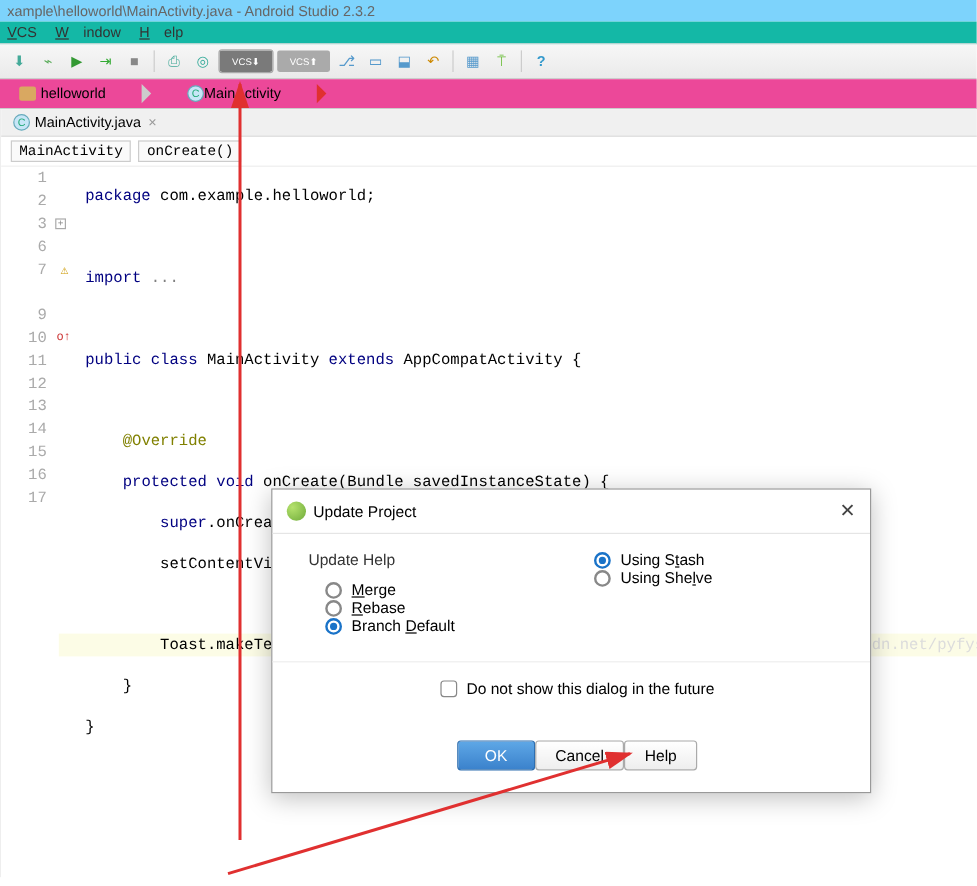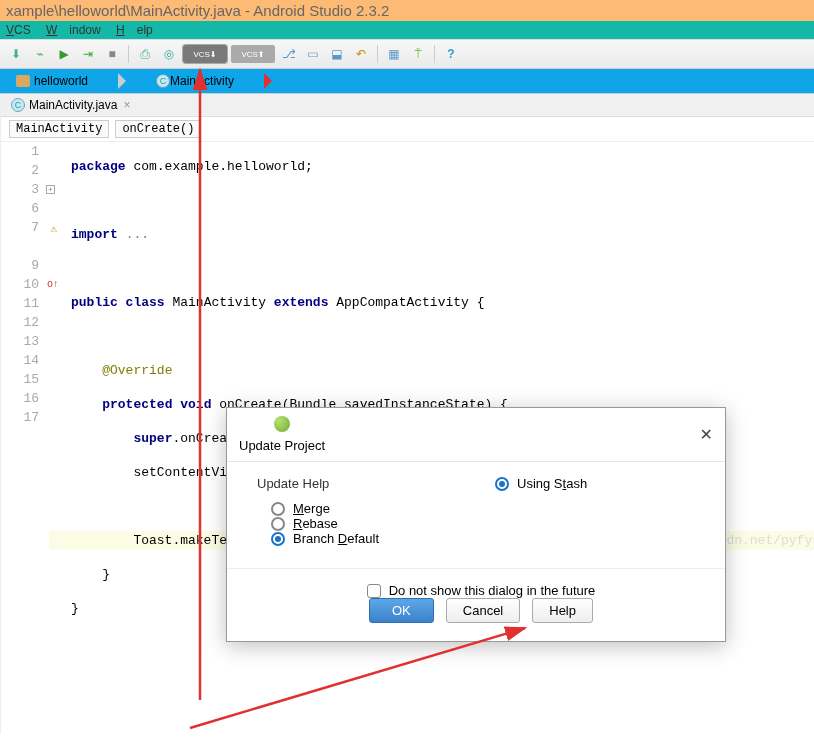--- a/index.html
+++ b/index.html
@@ -8,22 +8,22 @@
       font-size: 12px;
       background: #fff;
       width: 814px;
       height: 738px;
       position: relative;
       overflow: hidden;
     }
     .title-bar {
       padding: 2px 6px;
       color: #666;
-      font-size: 15px;
-      background: #fdba74;
+      font-size: 12px;
+      background: #7dd3fc;
     }
     .menu-bar {
       padding: 2px 6px;
       background: #14b8a6;
       border-bottom: 1px solid #ddd;
     }
     .menu-bar span {
       margin-right: 12px;
       color: #333;
       cursor: pointer;
@@ -48,21 +48,21 @@
     .tb-vcs-box {
       width: 44px; height: 18px;
       background: #888; color: #fff;
       font-size: 8px;
       display: flex; align-items: center; justify-content: center;
       border-radius: 2px;
       cursor: pointer;
     }
     .tb-vcs-box.highlight { outline: 1px solid #aaa; background:#7a7a7a; }
     .breadcrumb {
-      background: #0ea5e9;
+      background: #ec4899;
       border-bottom: 1px solid #ccc;
       padding: 3px 8px;
       display: flex;
       align-items: center;
       gap: 22px;
     }
     .crumb {
       display: flex; align-items: center;
       padding: 2px 8px;
       position: relative;
@@ -127,21 +127,21 @@
     }
     .gutter .ln { height: 19px; line-height:19px; position:relative;}
     .gutter .icon-warn { position:absolute; right:-18px; top:2px; font-size:11px; color:#c90;}
     .gutter .fold { position:absolute; right:-16px; top:5px; width:9px;height:9px;border:1px solid #aaa;font-size:8px;line-height:8px;text-align:center;color:#888;background:#fff;}
     .code {
       flex: 1;
       white-space: pre;
     }
     .code .line { height: 19px; line-height:19px; padding-left:22px; }
     .code .line.hl { background: #fcfce6; }
-    .kw { color: #000080; font-weight: bold; }
+    .kw { color: #000080; font-weight: normal; }
     .ann { color: #808000; }
     .str { color: #008000; font-weight: bold; }
     .mtd { color: #000; }
     .fld { color: #660e7a; font-style: italic; font-weight: bold; }
     .cmt { color: #808080; }
     .watermark {
       color: #dcdcdc;
       font-size: 13px;
     }
     
@@ -153,21 +153,21 @@
       background: #fff;
       border: 1px solid #999;
       box-shadow: 0 4px 20px rgba(0,0,0,0.25);
       font-size: 13px;
     }
     .dialog-title {
       display: flex; align-items: center; justify-content: space-between;
       padding: 8px 12px;
       border-bottom: 1px solid #e5e5e5;
     }
-    .dialog-title .ti { display:flex; align-items:center; gap:6px;flex-direction:column;}
+    .dialog-title .ti { display:flex; align-items:center; gap:6px;}
     .dialog-title .dlg-icon {
       width:16px;height:16px;border-radius:50%;
       background: radial-gradient(circle at 30% 30%, #b5e26d, #6fab3a);
     }
     .dialog-close { cursor:pointer; font-size:16px; color:#444;}
     .dialog-body {
       padding: 14px 20px 8px 30px;
     }
     .form-row { display:flex; }
     .form-col { flex:1; }
@@ -181,21 +181,21 @@
     .radio.checked::after{content:'';width:6px;height:6px;background:#1a73c8;border-radius:50%;}
     .dialog-footer {
       display:flex; align-items:center; justify-content: space-between;
       padding: 14px 20px 18px 30px;
       border-top: 1px solid #eee;
       margin-top: 14px;
       flex-direction: column;
     }
     .chk-line { display:flex; align-items:center; gap:8px; cursor:pointer;}
     .chk { width:14px;height:14px;border:1.5px solid #888;border-radius:3px;}
-    .btns { display:flex; gap:12px;}
+    .btns { display:flex; gap:0;margin-top:36px;}
     .btn {
       padding: 4px 16px;
       border:1px solid #aaa;
       border-radius:3px;
       background: linear-gradient(#fff,#eee);
       cursor:pointer;
       font-size:13px;
     }
     .btn.primary {
       background: linear-gradient(#5ea7e6,#3b82cc);
@@ -329,20 +329,24 @@
         <div class="radio-line">
           <span class="radio checked"></span>
           <span>Branch <span class="ul">D</span>efault</span>
         </div>
       </div>
       <div class="form-col">
         <div class="radio-line">
           <span class="radio checked"></span>
           <span>Using S<span class="ul">t</span>ash</span>
         </div>
+        <div class="radio-line">
+          <span class="radio"></span>
+          <span>Using She<span class="ul">l</span>ve</span>
+        </div>
       </div>
     </div>
   </div>
   <div class="dialog-footer">
     <div class="chk-line">
       <span class="chk"></span>
       <span>Do not show this dialog in the future</span>
     </div>
     <div class="btns">
       <div class="btn primary">OK</div>

